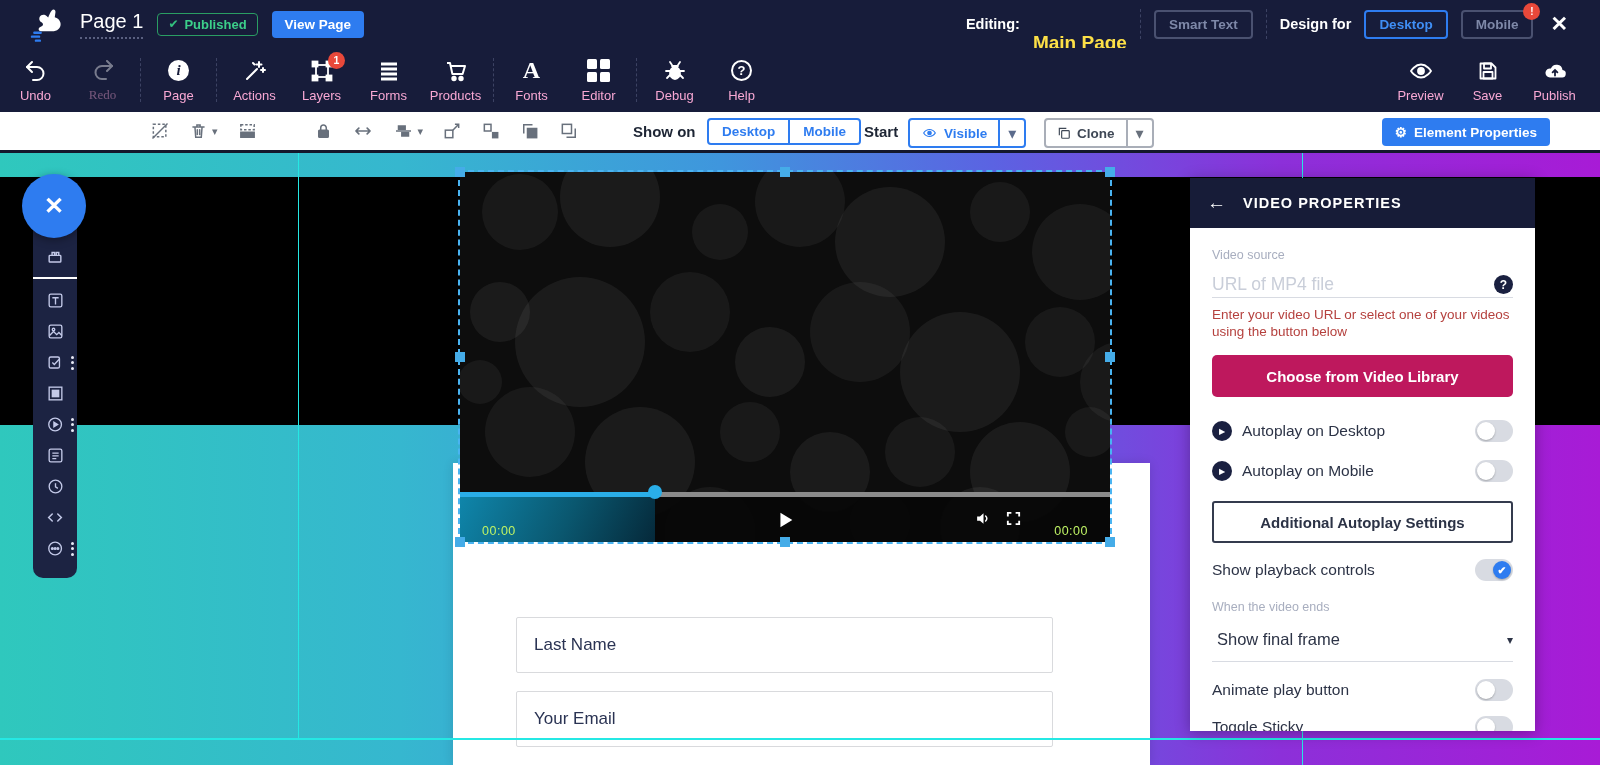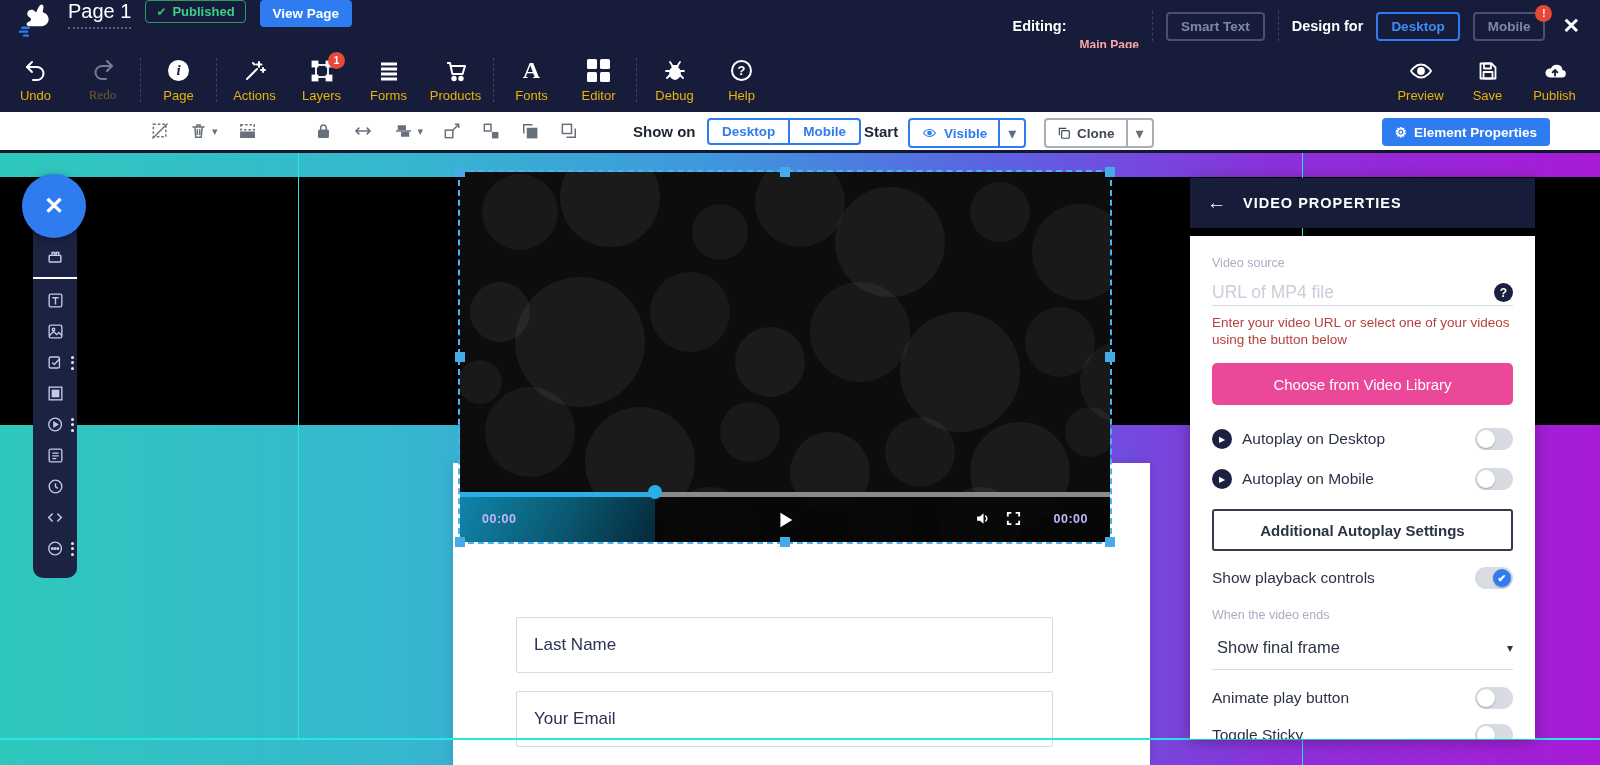--- a/index.html
+++ b/index.html
@@ -4,50 +4,50 @@
 <style>
   * { margin:0; padding:0; box-sizing:border-box; }
   html,body { background:#222; }
   #app {
     position:relative; width:1600px; height:765px; overflow:hidden;
     font-family:"Liberation Sans", sans-serif; -webkit-font-smoothing:antialiased;
     background:#171c3a;
   }
   
   .topbar { position:absolute; top:0; left:0; width:100%; height:48px;
-    background:#171c3a; display:flex; align-items:flex-start; padding:0 16px; gap:14px; z-index:20; }
+    background:#171c3a; display:flex; align-items:center; padding:0 28px; gap:14px; z-index:20; }
   .logo { width:38px; height:38px; flex:0 0 auto; }
   .page-title { color:#fff; font-size:20px; font-weight:400; padding-bottom:4px;
     border-bottom:2px dotted #5a6080; }
   .badge-published { display:flex; align-items:center; gap:6px; border:1.5px solid #2a9d63;
     border-radius:4px; padding:3px 10px; }
   .badge-published .chk { color:#33c27f; font-size:12px; }
   .badge-published .lbl { color:#3ccf8a; font-size:13px; font-weight:bold; }
   .btn-blue { background:#2e7cf0; color:#fff; font-size:13.5px; font-weight:bold;
     border:none; border-radius:4px; padding:6px 13px; cursor:pointer; font-family:inherit; }
   .topbar-right { margin-left:auto; display:flex; align-items:center; gap:13px; }
   .t-label { color:#fff; font-size:14.5px; font-weight:bold; }
-  .t-link { color:#fca5a5; font-size:12px; font-weight:bold; cursor:pointer;margin-top:38px; }
+  .t-link { color:#fde047; font-size:19px; font-weight:bold; cursor:pointer;margin-top:38px; }
   .vsep { width:1px; height:30px; border-left:1px dashed #3c4263; }
   .btn-ghost { background:transparent; border:2px solid #4a5170; color:#7e88a8;
     font-size:13.5px; font-weight:bold; border-radius:4px; padding:5px 13px; cursor:pointer; font-family:inherit; }
   .btn-outline-blue { background:transparent; border:2px solid #2e7cf0; color:#3f8ef5;
     font-size:13.5px; font-weight:bold; border-radius:4px; padding:5px 13px; cursor:pointer; font-family:inherit; }
   .mobile-wrap { position:relative; }
   .red-badge { position:absolute; top:-7px; right:-7px; width:17px; height:17px; border-radius:50%;
     background:#e8483a; color:#fff; font-size:10px; font-weight:bold;
     display:flex; align-items:center; justify-content:center; }
   .close-x { color:#fff; font-size:21px; font-weight:bold; cursor:pointer; padding:0 4px; }
   
   .menubar { position:absolute; top:48px; left:0; width:100%; height:64px; background:#171c3a;
     display:flex; align-items:center; padding:0 12px 0 2px; z-index:20; }
   .tool { width:67px; display:flex; flex-direction:column; align-items:center; gap:4px;
     color:#fff; cursor:pointer; position:relative; }
   .tool .ic { height:26px; display:flex; align-items:center; justify-content:center; }
-  .tool .tl { font-size:13px; color:#eab308; }
+  .tool .tl { font-size:13px; color:#f9a8d4; }
   .tool.disabled { opacity:.42;font-family:Liberation Serif, serif; }
   .msep { width:1px; height:44px; border-left:1px dashed #3c4263; margin:0 4px; }
   .tool .nbadge { position:absolute; top:-6px; left:40px; width:17px; height:17px; border-radius:50%;
     background:#e8483a; color:#fff; font-size:10.5px; font-weight:bold;
     display:flex; align-items:center; justify-content:center; }
   .info-circle { width:21px; height:21px; border-radius:50%; background:#fff; color:#171c3a;
     font-family:"Liberation Serif", serif; font-weight:bold; font-style:italic; font-size:15px;
     display:flex; align-items:center; justify-content:center; }
   .help-circle { width:21px; height:21px; border-radius:50%; border:2px solid #fff; color:#fff;
     font-weight:bold; font-size:13px; display:flex; align-items:center; justify-content:center; }
@@ -97,22 +97,22 @@
     z-index:3; }
   .video .selbox { position:absolute; inset:-2px; border:2px dashed #49b4f2; pointer-events:none; z-index:4; }
   .handle { position:absolute; width:10px; height:10px; background:#45ace8; z-index:5; }
   .vctrl { position:absolute; left:0; bottom:0; width:100%; height:47px; background:rgba(8,8,8,.93); z-index:3; }
   .vplayed { position:absolute; left:0; top:0; height:47px; width:30%;
     background:linear-gradient(115deg,#0f86ab 0%,#0a576f 55%,#05293a 100%); }
   .vtrack { position:absolute; top:-3px; left:0; width:100%; height:5px; background:#8b8b8b; }
   .vfill { width:30%; height:100%; background:#2aaee8; }
   .vknob { position:absolute; top:-7px; left:calc(30% - 7px); width:14px; height:14px;
     border-radius:50%; background:#2aaee8; cursor:pointer; }
-  .vtime { position:absolute; top:0; height:47px; display:flex; align-items:center; color:#c4b5fd;
-    font-size:12.5px; font-weight:bold; letter-spacing:.5px; }
+  .vtime { position:absolute; top:12px; height:47px; display:flex; align-items:center; color:#bef264;
+    font-size:12.5px; font-weight:normal; letter-spacing:.5px; }
   .vplay { position:absolute; left:50%; top:50%; transform:translate(-50%,-46%); cursor:pointer; }
   .vicons { position:absolute; right:88px; top:0; height:47px; display:flex; align-items:center; gap:12px; }
   
   .guide { position:absolute; background:#25e8e4; z-index:4; pointer-events:none; }
   
   .fab-x { position:absolute; left:22px; top:21px; width:64px; height:64px; border-radius:50%;
     background:#2e7cf0; color:#fff; display:flex; align-items:center; justify-content:center;
     font-size:24px; font-weight:bold; z-index:7; cursor:pointer; box-shadow:0 2px 8px rgba(0,0,0,.35); }
   .side-panel { position:absolute; left:33px; top:75px; width:44px; height:350px; background:#1c2342;
     border-radius:0 0 10px 10px; z-index:6; display:flex; flex-direction:column; align-items:center;
@@ -122,30 +122,30 @@
   .sdivider { width:44px; height:2px; background:#fff; margin:5px 0 6px; }
   .sdots { position:absolute; right:3px; top:50%; transform:translateY(-50%); display:flex;
     flex-direction:column; gap:2.5px; }
   .sdots i { width:3px; height:3px; border-radius:50%; background:#e8eaf6; }
   
   .props { position:absolute; left:1190px; top:25px; width:345px; z-index:5;
     box-shadow:0 2px 14px rgba(0,0,0,.3); }
   .props-head { height:50px; background:#171c38; display:flex; align-items:center; padding:0 17px; gap:17px; }
   .props-head .back { color:#fff; font-size:19px; cursor:pointer; }
   .props-head .ttl { color:#fff; font-size:14.5px; font-weight:bold; letter-spacing:1px; }
-  .props-body { background:#fff; height:503px; padding:20px 22px 0; overflow:hidden;margin-top:8px; }
+  .props-body { background:#fff; height:503px; padding:20px 22px 0; overflow:hidden; }
   .p-small { color:#a8aebf; font-size:12.5px; }
   .p-inputrow { display:flex; align-items:center; justify-content:space-between; margin-top:12px;
     padding-bottom:2px; border-bottom:1px solid #d8dbe2; }
   .p-placeholder { color:#c9ced9; font-size:17.5px; cursor:text; flex:1; }
   .q-circle { width:19px; height:19px; border-radius:50%; background:#1a2040; color:#fff;
     font-size:12px; font-weight:bold; display:flex; align-items:center; justify-content:center; cursor:pointer; }
   .p-error { color:#b5413e; font-size:13.5px; line-height:17px; margin-top:8px; }
-  .p-bluebtn { width:100%; height:42px; background:#ec4899; color:#fff; border:none; border-radius:5px;
-    font-size:15px; font-weight:normal; margin-top:15px; cursor:pointer; font-family:inherit; }
+  .p-bluebtn { width:100%; height:42px; background:#be185d; color:#fff; border:none; border-radius:5px;
+    font-size:15px; font-weight:bold; margin-top:15px; cursor:pointer; font-family:inherit; }
   .p-row { display:flex; align-items:center; margin-top:16px; height:28px; }
   .p-row .plbl { color:#2c3346; font-size:15.5px; flex:1; }
   .play-circle { width:20px; height:20px; border-radius:50%; background:#1a2040; color:#fff;
     display:flex; align-items:center; justify-content:center; font-size:8px; margin-right:10px; }
   .toggle { width:38px; height:22px; border-radius:11px; background:#d8dbe2; position:relative;
     cursor:pointer; flex:0 0 auto; }
   .toggle .knob { position:absolute; top:2px; left:2px; width:18px; height:18px; border-radius:50%;
     background:#fff; box-shadow:0 1px 2px rgba(0,0,0,.25); }
   .toggle.on .knob { left:18px; background:#2e7cf0; color:#fff; font-size:10.5px; font-weight:bold;
     display:flex; align-items:center; justify-content:center; }

